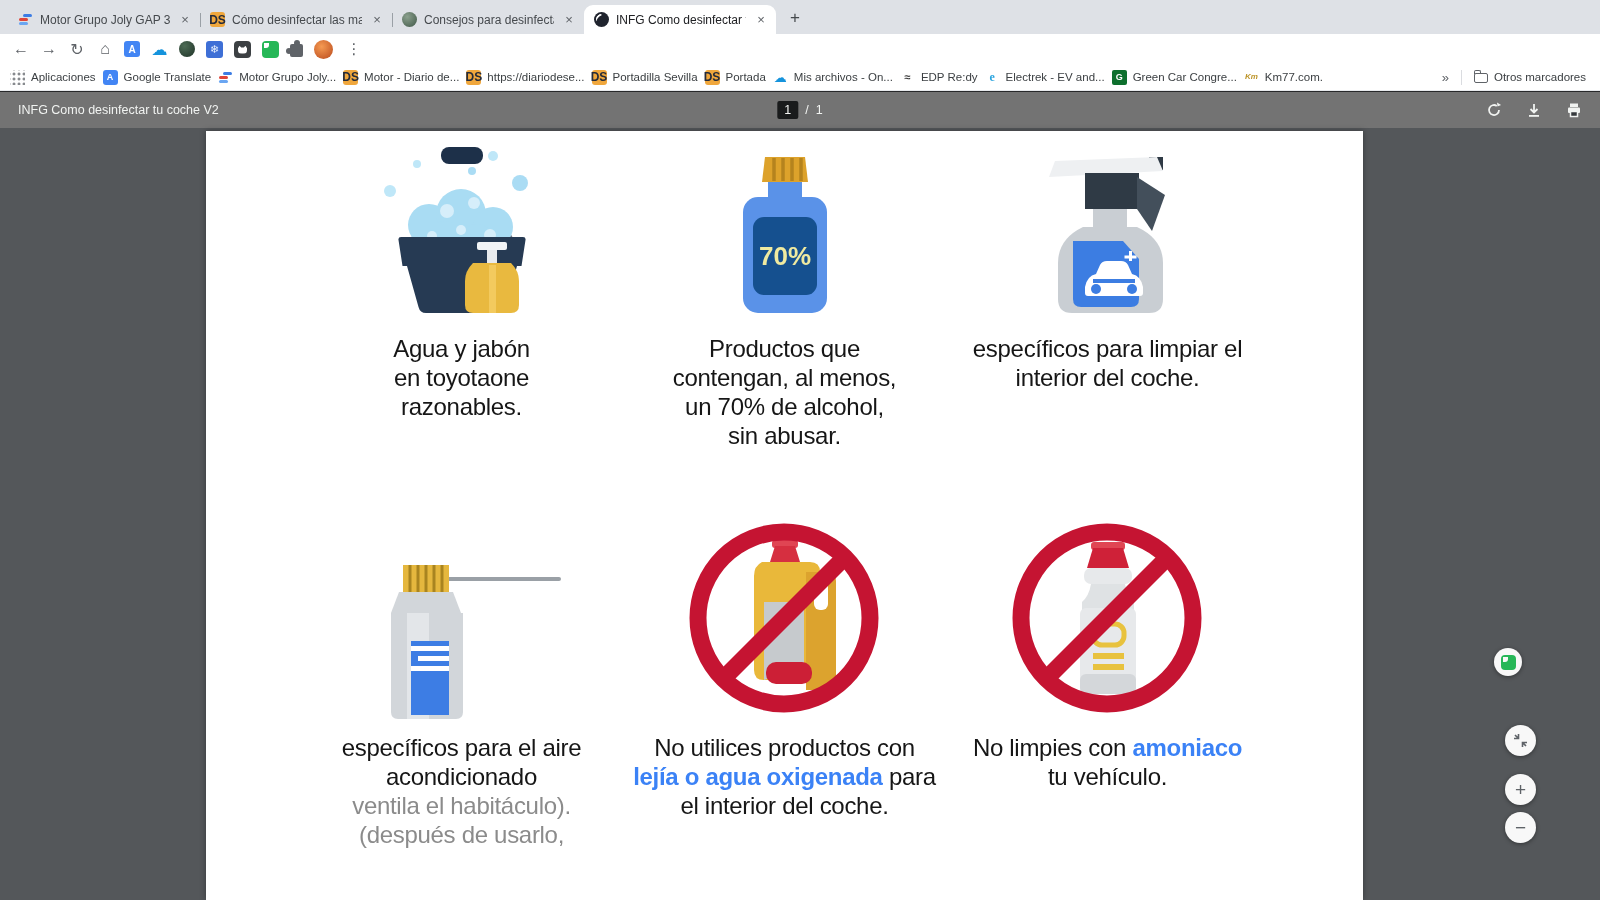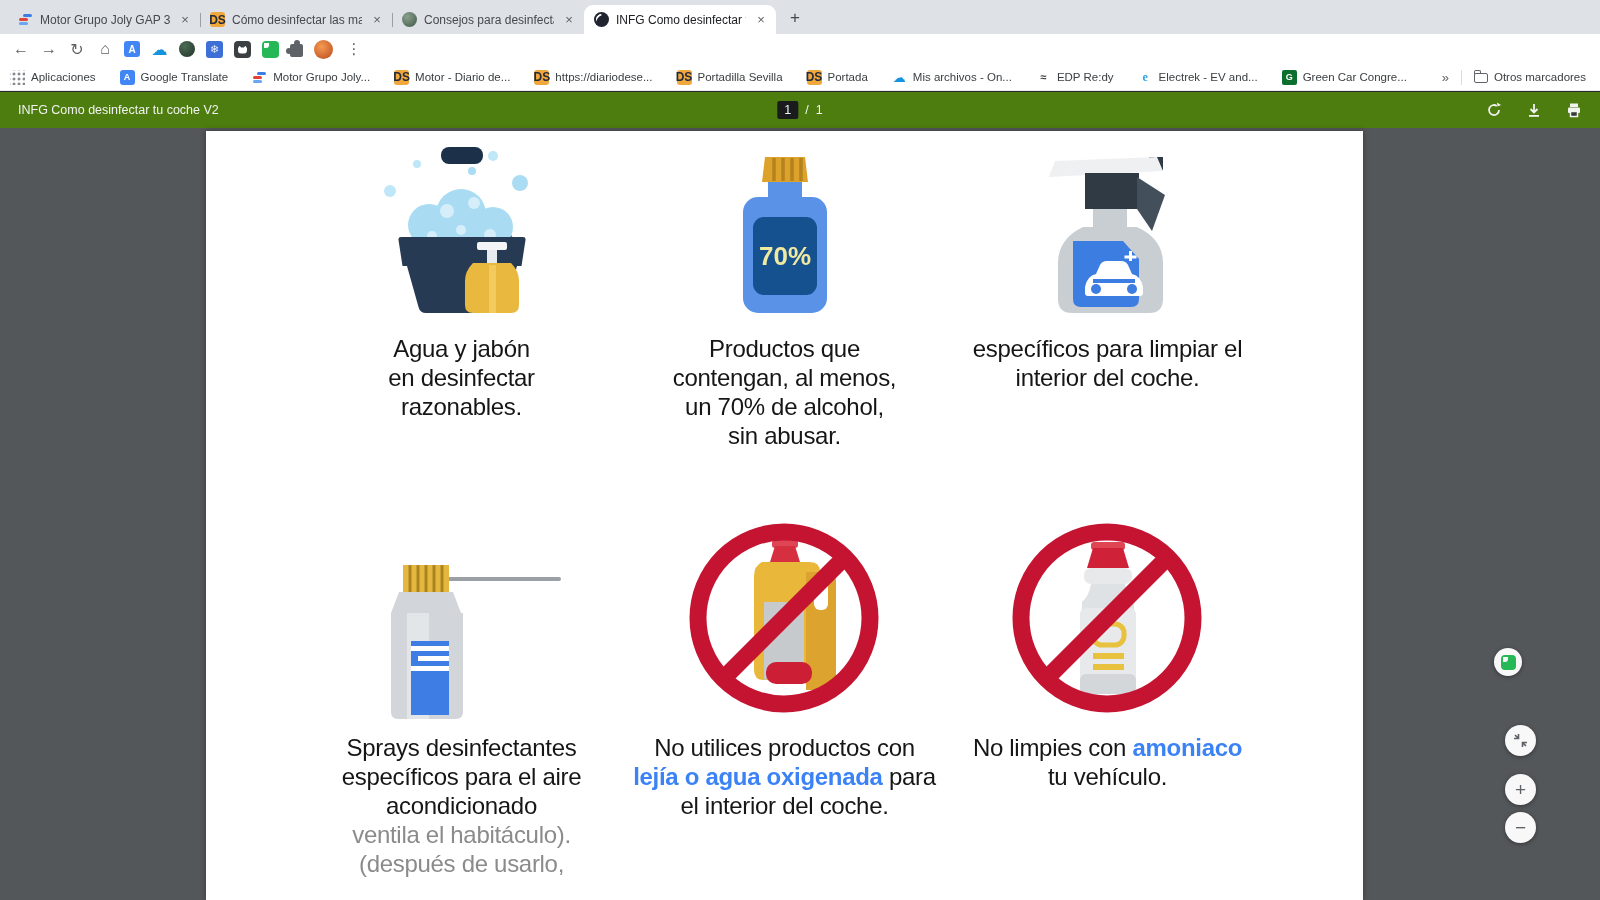--- a/index.html
+++ b/index.html
@@ -68,31 +68,31 @@
   .ext.evernote::after{content:"";position:absolute;left:2px;top:2px;width:5px;height:5px;background:#fff;border-radius:0 0 3px 0;}
   .ext.puzzle{position:relative;width:13px;height:13px;background:#5f6368;border-radius:2px;margin-top:2px;}
   .ext.puzzle::before{content:"";position:absolute;top:-4px;left:4px;width:6px;height:6px;border-radius:50%;background:#5f6368;}
   .ext.puzzle::after{content:"";position:absolute;left:-4px;top:4px;width:6px;height:6px;border-radius:50%;background:#5f6368;}
   .ext.avatar{width:19px;height:19px;border-radius:50%;background:radial-gradient(circle at 40% 35%,#f59a52,#b9491c);}
   .dots{font-size:15px;}
 
   
   .bookmarks{height:27px;background:#fff;border-bottom:1px solid #e8eaed;display:flex;align-items:center;
     padding:0 14px 0 10px;font-size:11.5px;color:#3c4043;}
-  .bookmarks-list{display:flex;align-items:center;gap:24px;overflow:hidden;flex:1;}
+  .bookmarks-list{display:flex;align-items:center;gap:7px;overflow:hidden;flex:1;}
   .bm{display:inline-flex;align-items:center;gap:6px;white-space:nowrap;}
   .bm-right{display:flex;align-items:center;gap:12px;margin-left:10px;}
   .bm-overflow{color:#5f6368;font-size:13px;}
   .bm-divider{width:1px;height:15px;background:#dadce0;}
   .folder-icon{width:14px;height:10px;border:1.4px solid #5f6368;border-radius:2px;position:relative;margin-top:2px;}
   .folder-icon::before{content:"";position:absolute;top:-4px;left:-1.4px;width:5px;height:3px;
     border:1.4px solid #5f6368;border-bottom:none;border-radius:2px 2px 0 0;}
 
   
-  .pdftoolbar{height:37px;background:#4d7c0f;color:#f1f3f1;display:flex;align-items:center;
+  .pdftoolbar{height:37px;background:#737373;color:#f1f3f1;display:flex;align-items:center;
     padding:0 18px;font-size:12.5px;position:relative;border-top:1px solid #28292b;}
   .pdf-title{white-space:nowrap;}
   .page-indicator{position:absolute;left:50%;transform:translateX(-50%);display:flex;align-items:center;gap:7px;}
   .page-box{background:#191b1c;padding:2px 7px;border-radius:2px;}
   .pdf-actions{margin-left:auto;display:flex;align-items:center;gap:24px;}
   .pdf-actions svg{display:block;}
 
   
   .pdfarea{position:relative;height:772px;background:#54575a;}
   .page{position:absolute;left:206px;top:3px;width:1157px;height:769px;background:#fff;
@@ -288,21 +288,21 @@
     <path d="M24,94 h122 q3,0 2.5,3 l-4,26 H25.5 l-4,-26 q-0.5,-3 2.5,-3 z" fill="#263a53"></path>
     <path d="M30,123 h110 l-11.5,41 q-1.5,6 -7.5,6 H49 q-6,0 -7.5,-6 z" fill="#263a53"></path>
     <rect x="100" y="99" width="30" height="8" rx="2" fill="#f2f4f6"></rect>
     <rect x="110" y="107" width="10" height="13" fill="#e8ebee"></rect>
     <path d="M96,120 h38 q8,8 8,18 v24 q0,8 -8,8 h-38 q-8,0 -8,-8 v-24 q0,-10 8,-18 z" fill="#e9b93f"></path>
     <rect x="112" y="122" width="7" height="48" fill="#f3ca5e"></rect>
   </svg>
 </div>
           <div class="caption">
             <div class="cap-line"><span class="b">Agua y jabón</span></div>
-            <div class="cap-line"><span>en desinfectar</span></div>
+            <div class="cap-line"><span>en toyotaone</span></div>
             <div class="cap-line"><span>razonables.</span></div>
           </div>
         </div>
         <div class="panel">
           <div class="icon-box">
   <svg width="135" height="158" viewBox="0 0 135 158">
     <path d="M48,2 h40 l3,25 h-46 z" fill="#dda22b"></path>
     <g stroke="#b5831e" stroke-width="3.5">
                 <line x1="57" y1="3" x2="57" y2="26"></line>
                 <line x1="66" y1="3" x2="66" y2="26"></line>
@@ -364,21 +364,20 @@
     <rect x="50" y="56" width="22" height="106" fill="#e3e6e9"></rect>
     <rect x="54" y="84" width="38" height="74" fill="#3d7de4"></rect>
     <g fill="#fff">
                 <rect x="54" y="89" width="38" height="5"></rect>
                 <rect x="61" y="99" width="31" height="5"></rect>
                 <rect x="54" y="109" width="38" height="5"></rect>
               </g>
   </svg>
 </div>
           <div class="caption">
-            <div class="cap-line"><span>Sprays desinfectantes</span></div>
             <div class="cap-line"><span>específicos para el </span><span class="b">aire</span></div>
             <div class="cap-line"><span class="b">acondicionado</span></div>
             <div class="cap-line"><span class="gray">ventila el habitáculo).</span></div>
             <div class="cap-line"><span class="gray">(después de usarlo,</span></div>
           </div>
         </div>
         <div class="panel">
           <div class="icon-box tall">
   <svg width="205" height="205" viewBox="0 0 205 205">
     <rect x="90" y="26" width="26" height="8" rx="3" fill="#e04553"></rect>

